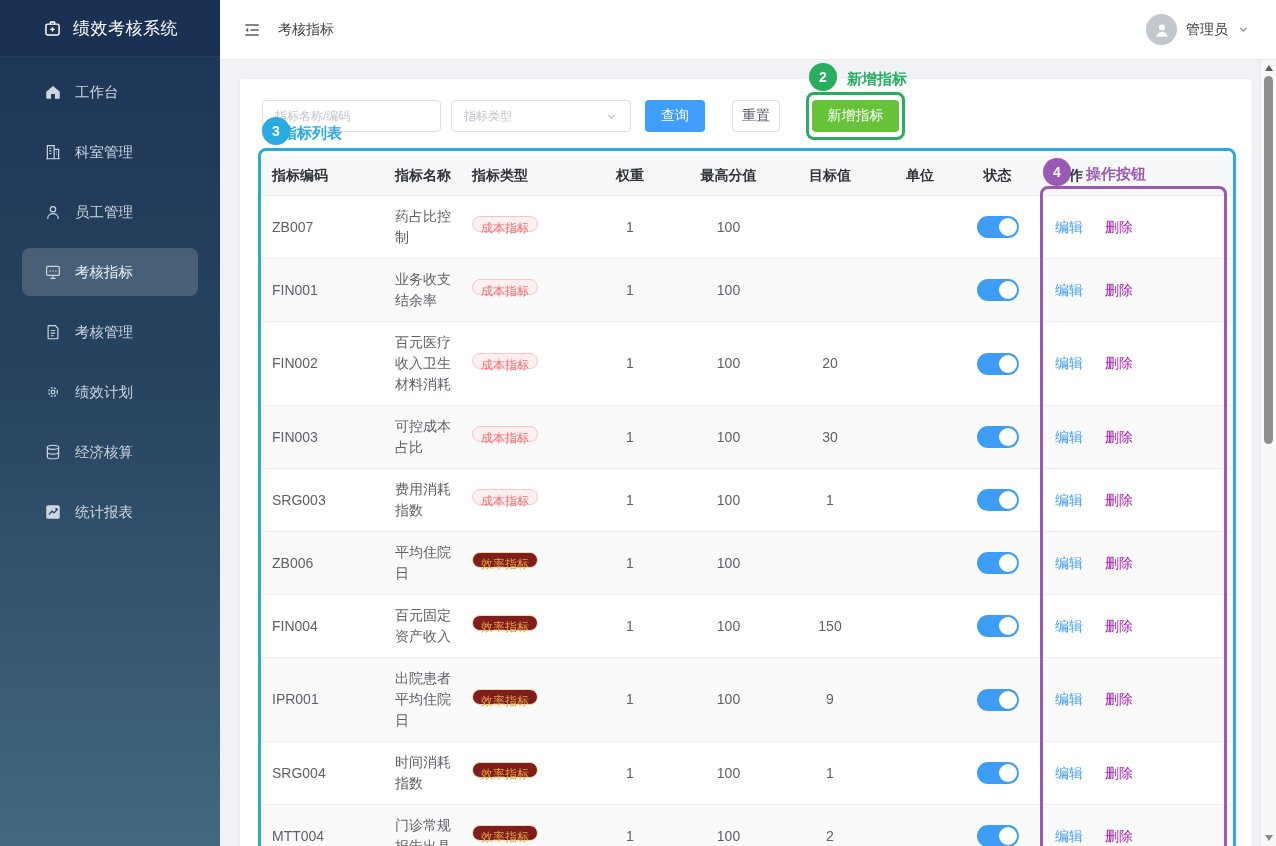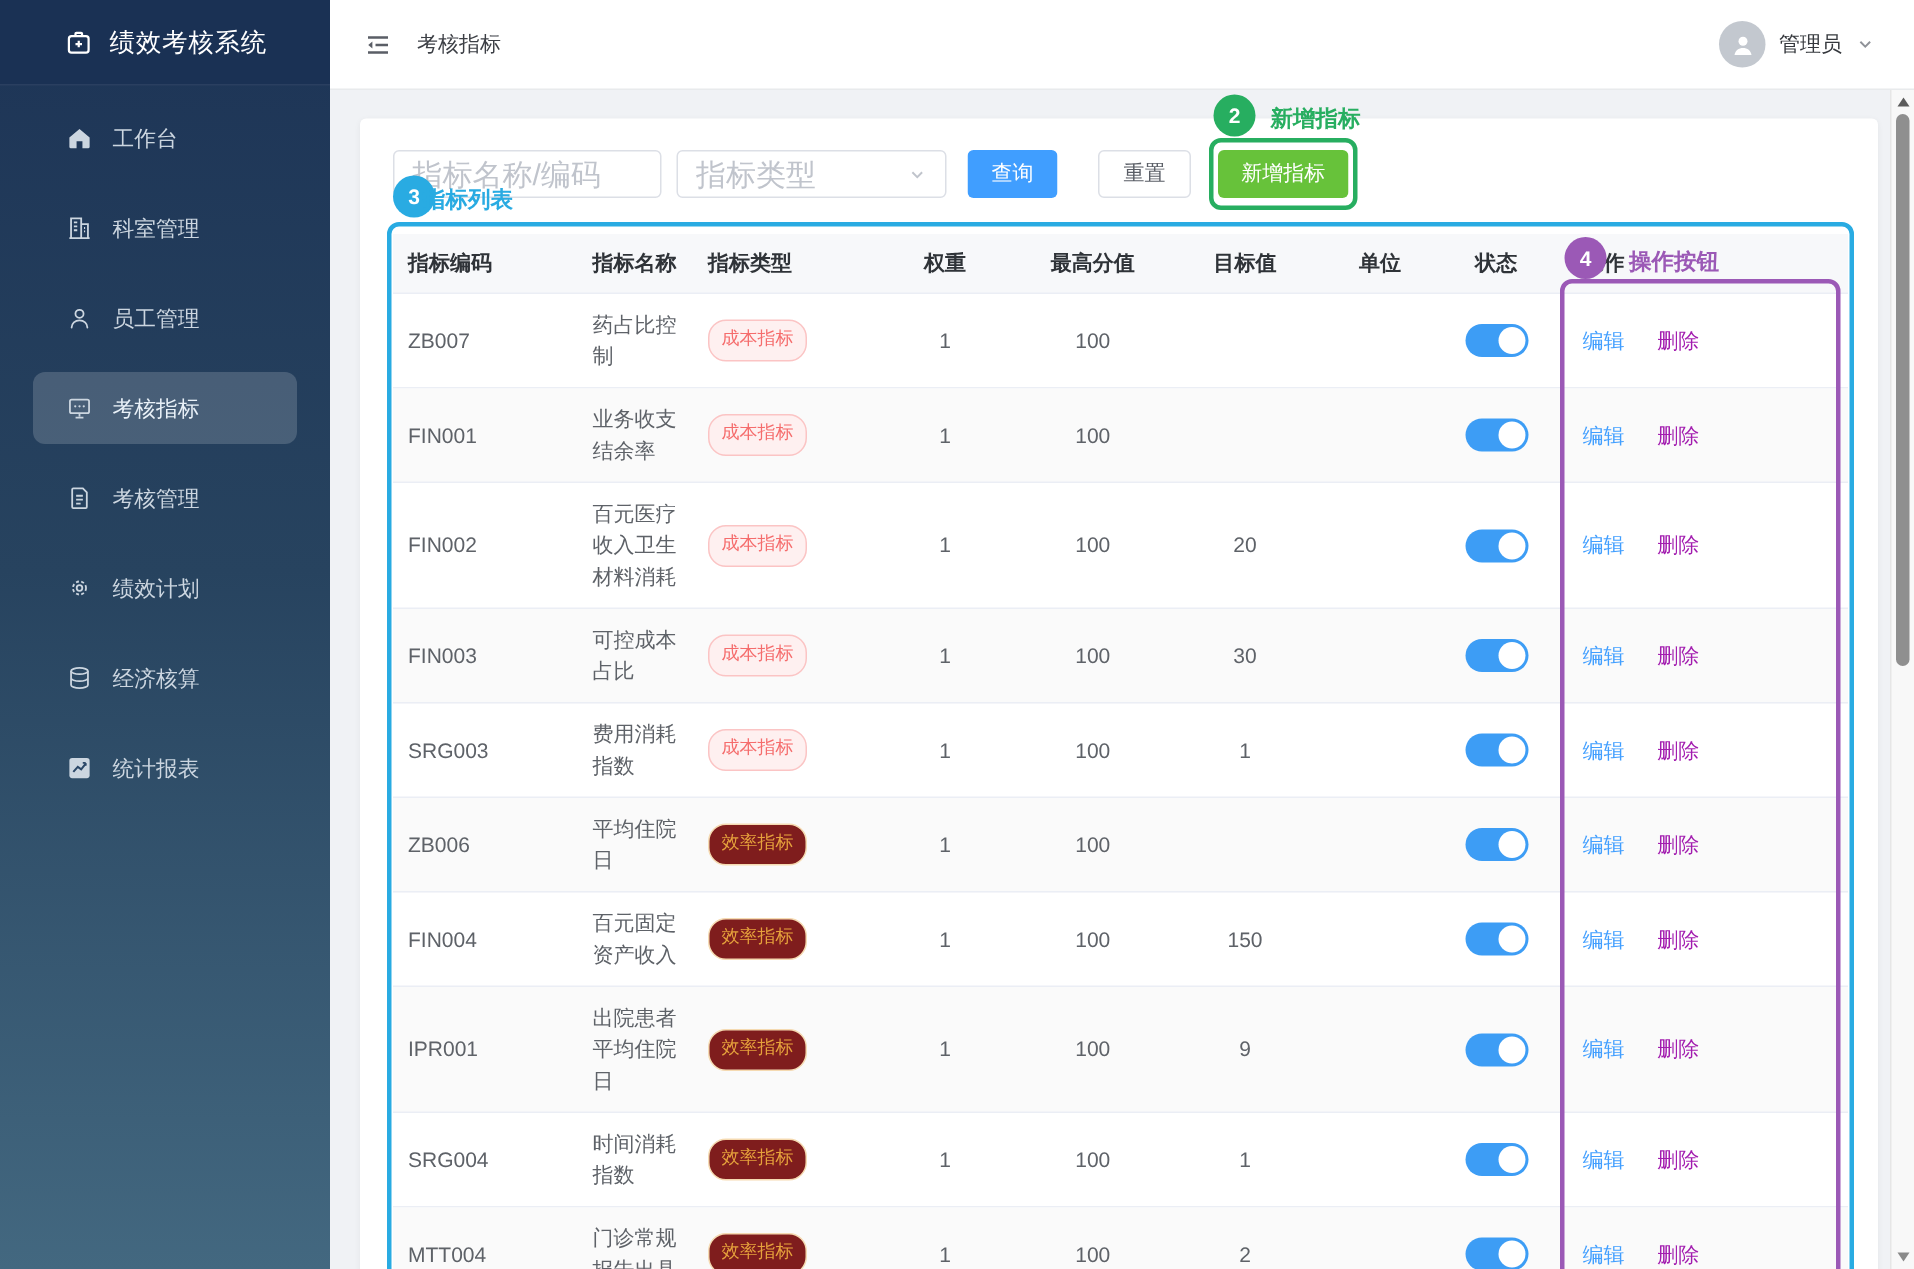--- a/index.html
+++ b/index.html
@@ -29,44 +29,44 @@
     align-items:center; justify-content:center; }
   .username { font-size:14px; color:#35383d; }
 
   
   .main { position:absolute; left:220px; top:60px; right:0; bottom:0; background:#f0f2f5; }
   .card { position:absolute; left:20px; top:19px; width:1012px; height:820px; background:#fff;
     border-radius:4px; box-shadow:0 1px 4px rgba(0,0,0,.06); }
 
   
   .fld { position:absolute; height:32px; border:1px solid #dcdfe6; border-radius:4px; background:#fff;
-    font-size:20px; color:#c0c4cc; display:flex; align-items:center; padding:0 12px; }
+    font-size:12px; color:#c0c4cc; display:flex; align-items:center; padding:0 12px; }
   .fld-name { left:22px; top:21px; width:179px; }
   .fld-type { left:211px; top:21px; width:180px; justify-content:space-between; }
   .btn { position:absolute; height:32px; border-radius:4px; font-size:14px; display:flex;
     align-items:center; justify-content:center; cursor:pointer; border:1px solid transparent; }
   .btn-query { left:405px; top:21px; width:60px; background:#409eff; color:#fff; }
-  .btn-reset { left:492px; top:21px; width:62px; background:#fff; color:#5a5e66; border-color:#dcdfe6; }
+  .btn-reset { left:492px; top:21px; width:48px; background:#fff; color:#5a5e66; border-color:#dcdfe6; }
   .btn-add   { left:572px; top:21px; width:87px; background:#67c23a; color:#fff; }
 
   
   .table { position:absolute; left:22px; top:77px; width:970px; font-size:14px; }
   .t-head, .t-row { display:grid; grid-template-columns:123px 77px 116px 104px 93px 110px 70px 85px 192px; }
   .t-head { background:#f7f8fa; border-bottom:1px solid #ebeef5; height:40px; align-items:center;
     font-weight:bold; color:#2f3338; }
   .t-row { border-bottom:1px solid #ebeef5; color:#5e6268; align-items:center; }
   .t-row.striped { background:#fafafa; }
   .cell { padding:10px 4px 10px 10px; line-height:21px; }
   .cell.center { text-align:center; padding-left:0; padding-right:0; }
   .cell.op { padding-left:15px; white-space:nowrap; }
   .h-cell { padding-left:10px; }
   .h-cell.center { text-align:center; padding-left:0; }
   .h-cell.op { padding-left:15px; }
   .name-wrap { display:inline-block; max-width:60px; }
-  .tag { display:inline-block; height:28px; line-height:22px; padding:0 8px; font-size:12px;
+  .tag { display:inline-block; height:16px; line-height:22px; padding:0 8px; font-size:12px;
     border-radius:12px; border:1px solid; white-space:nowrap; }
   .tag.cost { color:#f56c6c; background:#fef0f0; border-color:#fbc4c4; }
   .tag.efficiency { color:#e6a23c; background:#7f1d1d; border-color:#f5dab1; }
   .switch { width:42px; height:22px; border-radius:11px; background:#3d9df5; position:relative;
     display:inline-block; vertical-align:middle; cursor:pointer; }
   .switch::after { content:''; position:absolute; right:2px; top:2px; width:18px; height:18px;
     border-radius:50%; background:#fff; }
   .lnk { cursor:pointer; }
   .lnk-edit { color:#409eff; }
   .lnk-del { color:#a21caf; margin-left:18px; }

